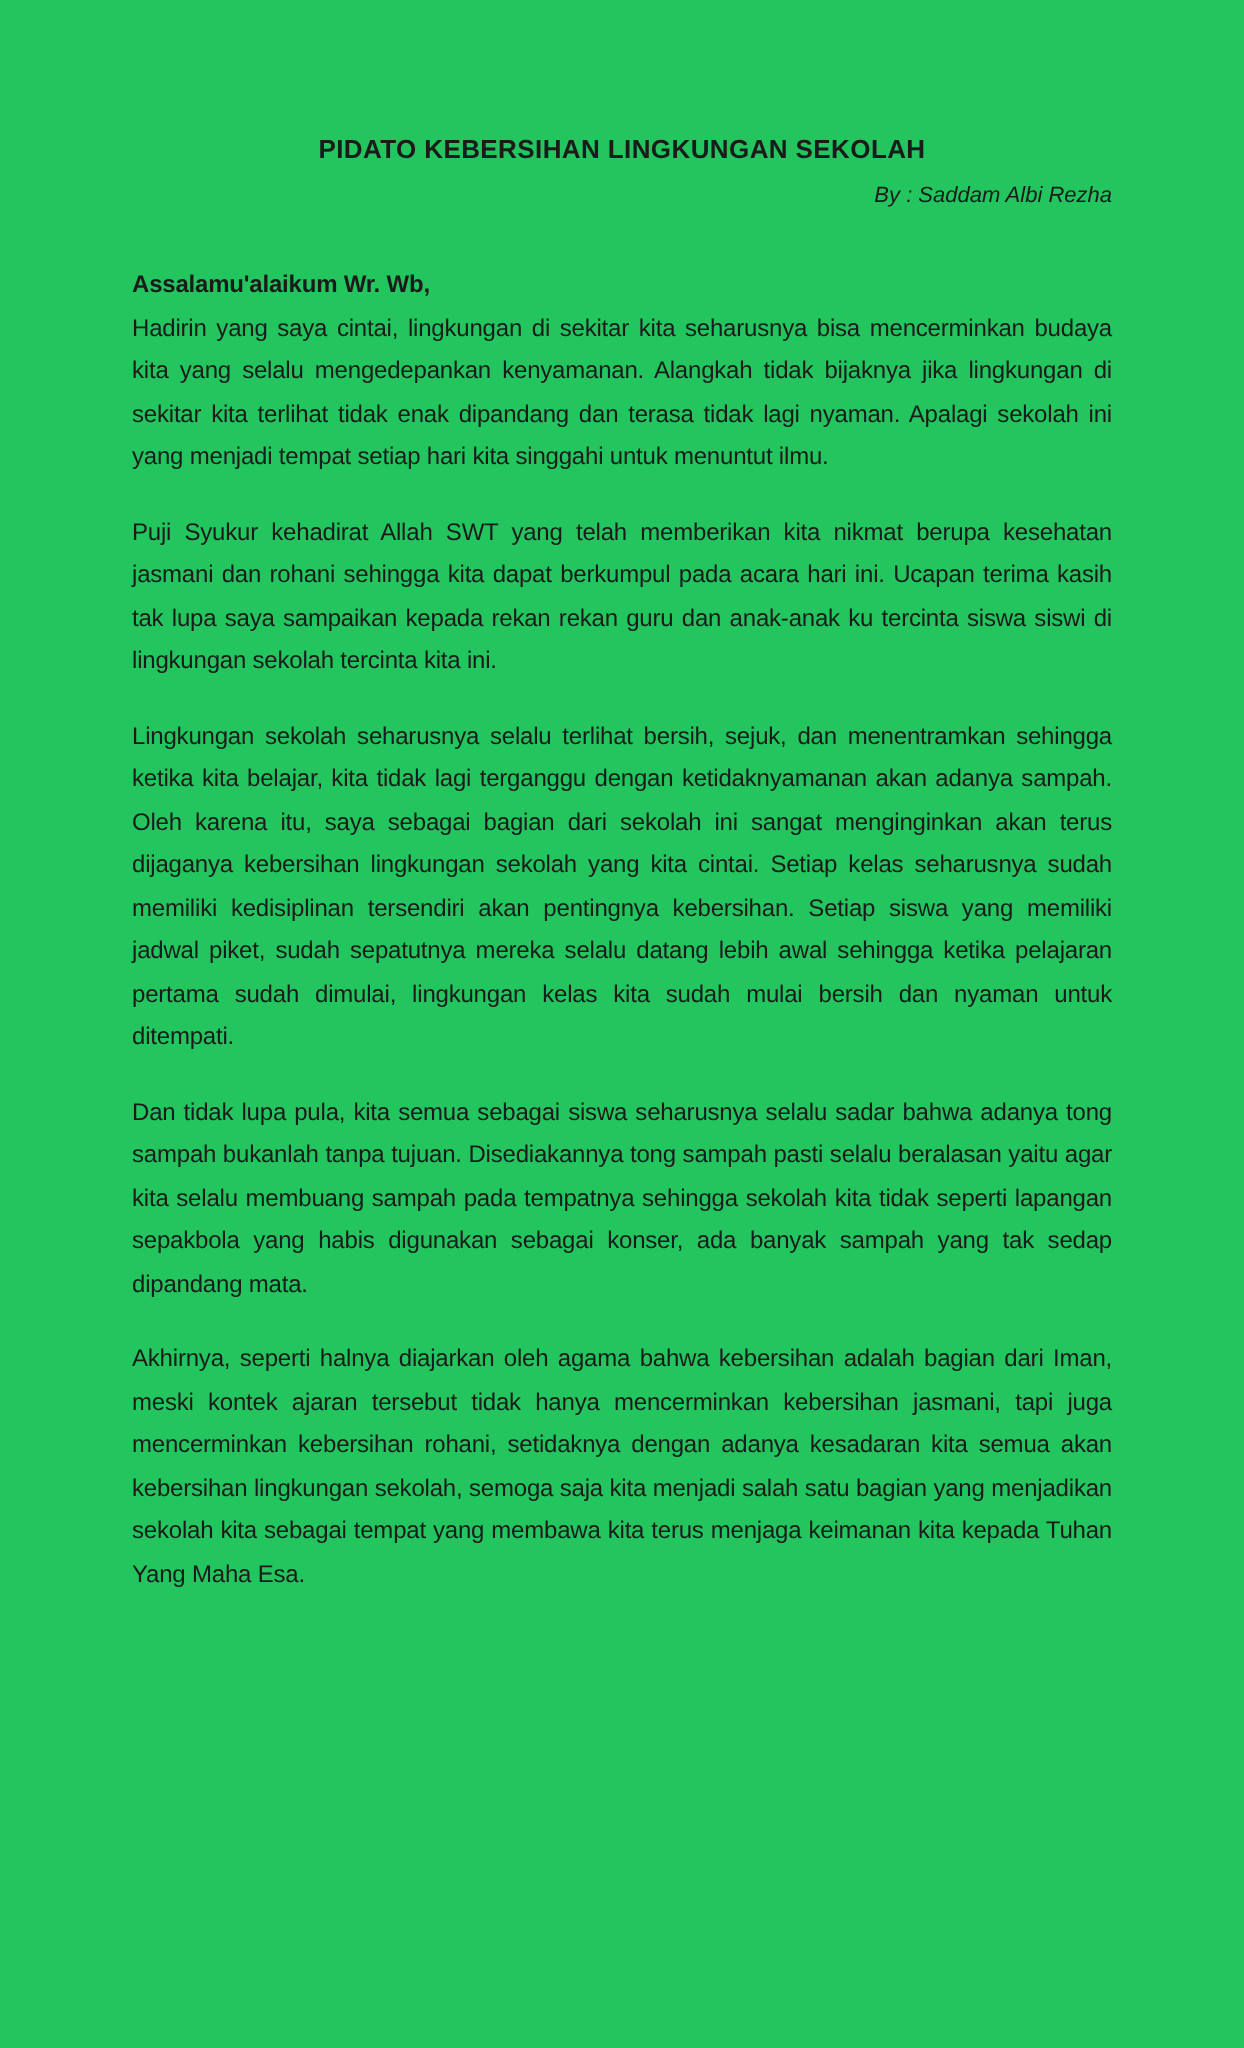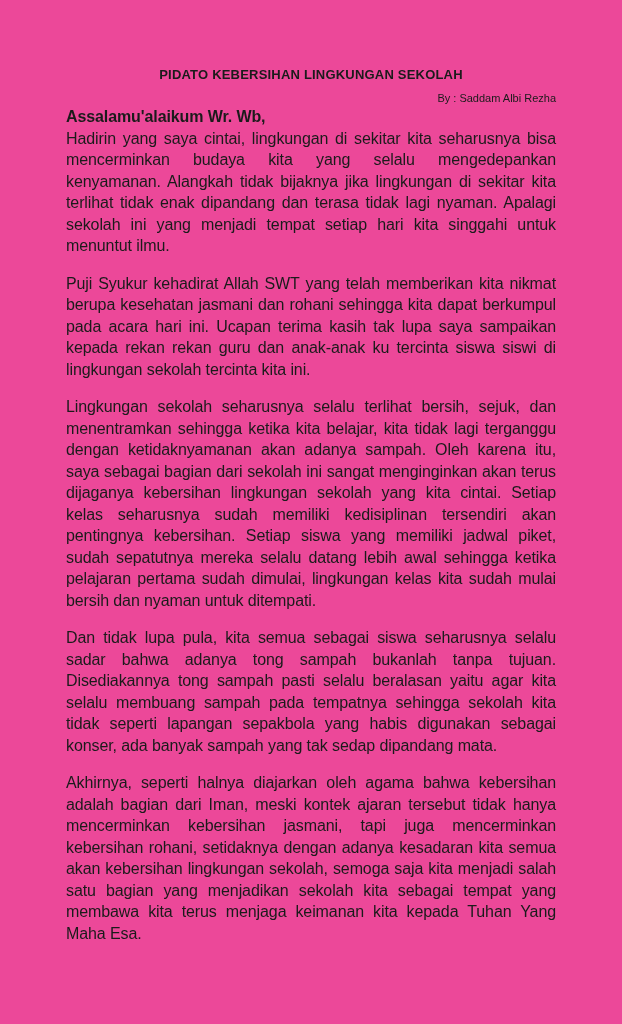--- a/index.html
+++ b/index.html
@@ -12,41 +12,43 @@
     background: #ffffff;
     color: #1b1b1b;
     font-family: "Liberation Sans", sans-serif;
     -webkit-font-smoothing: antialiased;
   }
   .page {
     box-sizing: border-box;
     width: 622px;
     height: 1024px;
     padding: 67px 66px 0 66px;
-    background: #ec4899;
+    background: #22c55e;
     overflow: hidden;
   }
   .doc-title {
     margin: 0;
     font-size: 13px;
     line-height: 16px;
     font-weight: bold;
     text-align: center;
     letter-spacing: 0.2px;
     color: #1b1b1b;
   }
   .byline {
     margin: 8px 0 0 0;
     font-size: 11px;
     line-height: 15px;
+    font-style: italic;
     text-align: right;
     color: #1b1b1b;
   }
   .content {
-    font-size: 16px;
+    margin-top: 26px;
+    font-size: 12px;
     line-height: 21.5px;
     letter-spacing: -0.1px;
   }
   .salutation {
     margin: 0;
     font-weight: bold;
     text-align: left;
   }
   .para {
     margin: 0 0 16px 0;

